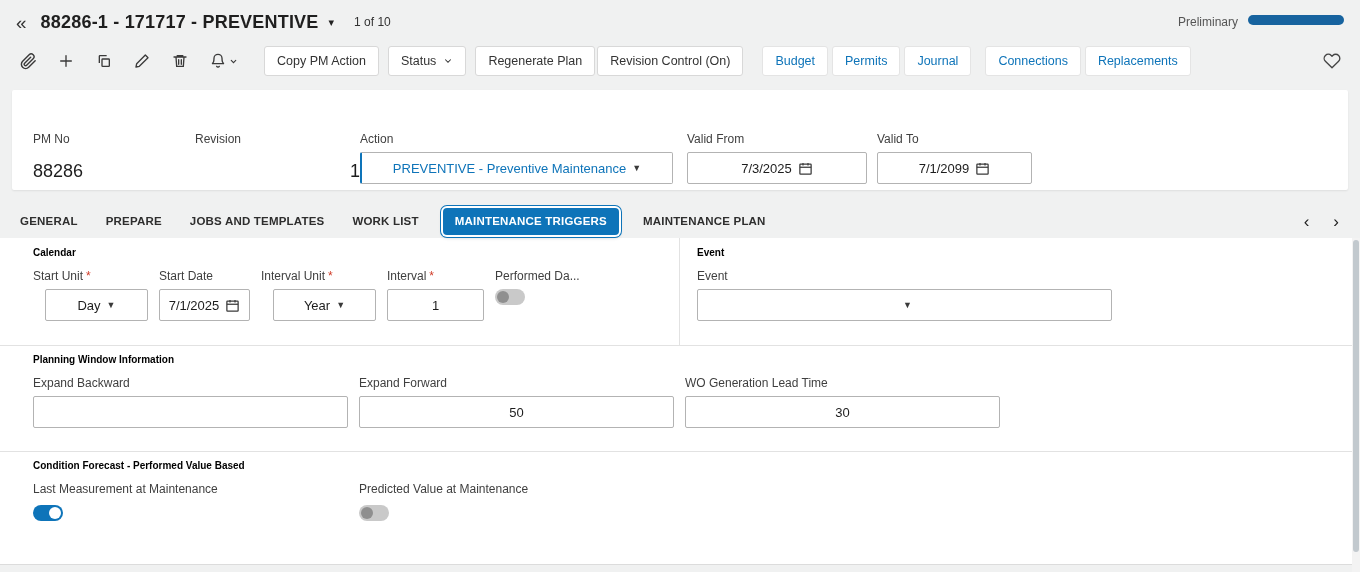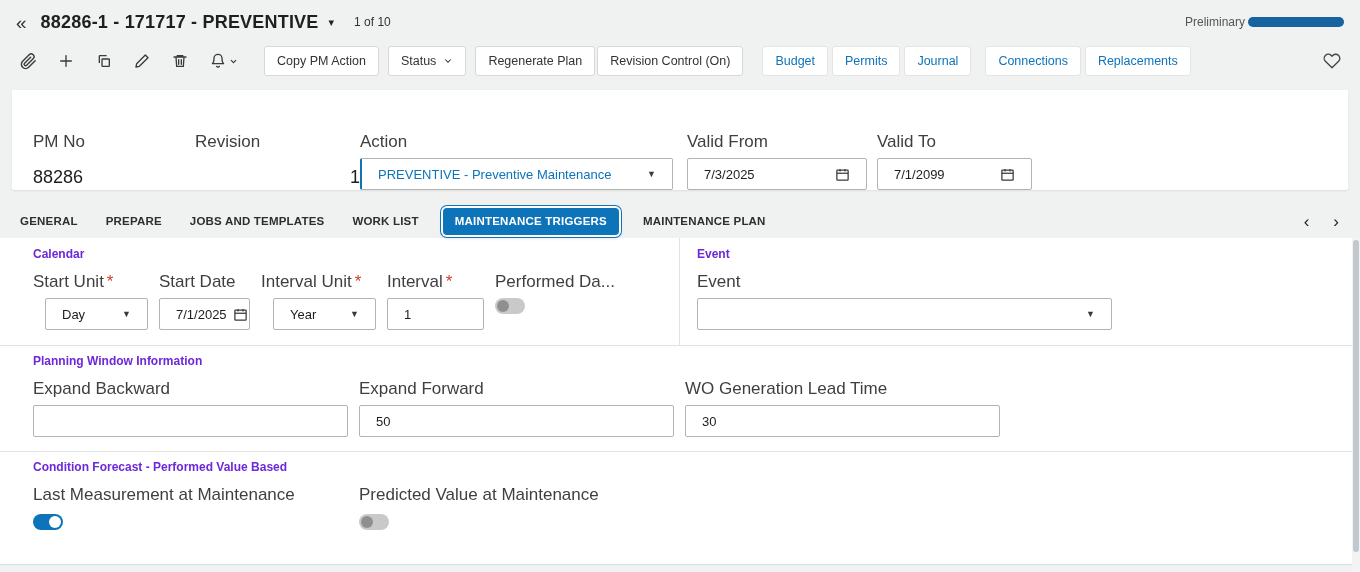--- a/index.html
+++ b/index.html
@@ -15,21 +15,21 @@
   button { font-family:inherit; cursor:pointer; }
   .ghost { background:none; border:none; color:#2e2e2e; }
 
   
   .topbar { height:44px; display:flex; align-items:center; justify-content:space-between; padding:0 16px 0 10px; }
   .topbar-left { display:flex; align-items:center; }
   .collapse { font-size:19px; line-height:1; padding:2px 6px; color:#333; }
   .rec-title { font-size:18px; font-weight:bold; color:#1f1f1f; margin-left:8px; letter-spacing:.2px; }
   .title-caret { font-size:11px; padding:2px 6px; margin-left:4px; color:#222; }
   .rec-counter { font-size:12px; color:#333; margin-left:14px; }
-  .topbar-right { display:flex; align-items:center; gap:3px; }
+  .topbar-right { display:flex; align-items:flex-start; gap:10px; }
   .status-text { font-size:12px; color:#555; }
   .status-bar { width:96px; height:10px; border-radius:5px; background:var(--progress,#17639f); display:inline-block; }
 
   
   .toolbar { height:38px; display:flex; align-items:center; padding:0 16px 4px 16px; }
   .iconbtn {
     background:transparent; border:none; width:24px; height:28px;
     display:flex; align-items:center; justify-content:center; color:#3a3a3a; margin-right:14px;
   }
   .iconbtn.wide { width:36px; gap:3px; margin-right:22px; }
@@ -41,26 +41,26 @@
   .btn.link { color:var(--accent,#0e74b9); border-color:#e4e4e4; margin-right:4px; }
   .btn.group-start { margin-left:10px; }
   .heart { margin-left:auto; margin-right:0; color:#444; }
 
   
   .header-card {
     margin:8px 12px 0; height:100px; background:#fff; border-radius:2px;
     box-shadow:0 1px 2px rgba(0,0,0,.08);
     display:flex; padding:42px 20px 0 21px;
   }
-  .field label { display:flex; gap:3px; font-size:17px; color:#3f3f3f; margin-bottom:6px; white-space:nowrap; overflow:hidden; }
+  .field label { display:flex; gap:3px; font-size:12px; color:#3f3f3f; margin-bottom:6px; white-space:nowrap; overflow:hidden; }
   .plain-value { font-size:18px; color:#1d1d1d; padding-top:9px; }
   .box {
     height:32px; border:1px solid #b3b3b3; border-radius:2px; background:#fff;
-    display:flex; align-items:center; justify-content:space-between; gap:6px;
-    padding:0 16px; font-size:13px; color:#1d1d1d;
+    display:flex; align-items:center; justify-content:center; gap:6px;
+    padding:0 3px; font-size:13px; color:#1d1d1d;
   }
   .box .caret { font-size:9px; color:#3a3a3a; }
   .box.accent { border-left:2px solid var(--accent,#0e74b9); }
   .box.accent .combo-text { color:var(--accent,#0e74b9); overflow:hidden; white-space:nowrap; text-overflow:ellipsis; }
   .f-pmno { width:162px; }
   .f-rev { width:165px;text-align:right; }
   .f-action { width:315px; margin-right:12px; }
   .f-action .box { width:313px; }
   .f-vfrom { width:180px; margin-right:10px; }
   .f-vto { width:155px; }
@@ -73,21 +73,21 @@
   .tab.pill { line-height:27px; height:27px; padding:0 12px; margin:0 10px; border-radius:4px; }
   .tab.pill.active {
     background:var(--accent,#0e74b9); color:#fff;
     box-shadow:0 0 0 2px #ffffff, 0 0 0 3px var(--accent,#0e74b9), 0 2px 4px rgba(0,0,0,.25);
   }
   .tab-pager { margin-left:auto; display:flex; gap:10px; }
   .tab-pager .ghost { font-size:17px; line-height:1; padding:2px 7px; color:#222; }
 
   
   .content { height:327px; margin-right:8px; background:#fff; border-bottom:1px solid #dcdcdc; overflow:hidden; }
-  .content h3 { font-size:12px; font-weight:bold; color:#6d28d9; margin-bottom:11px; }
+  .content h3 { font-size:10px; font-weight:bold; color:#000000; margin-bottom:11px; }
   .row-top { height:107px; display:flex; }
   .sec-calendar { width:680px; border-right:1px solid #e2e2e2; padding:9px 0 0 33px; }
   .sec-event { flex:1; padding:9px 0 0 17px; }
   .frow { display:flex; gap:11px; }
   .w95 { width:103px;margin-left:12px; } .w91 { width:91px; } .w97 { width:97px; }
   .w-event { width:415px; }
   .w315 .box, .w315 { width:315px; }
   .col326 { width:326px; }
   .row-planning { height:106px; border-top:1px solid #e2e2e2; padding:8px 0 0 33px; }
   .row-condition { height:114px; border-top:1px solid #e2e2e2; padding:8px 0 0 33px; }

